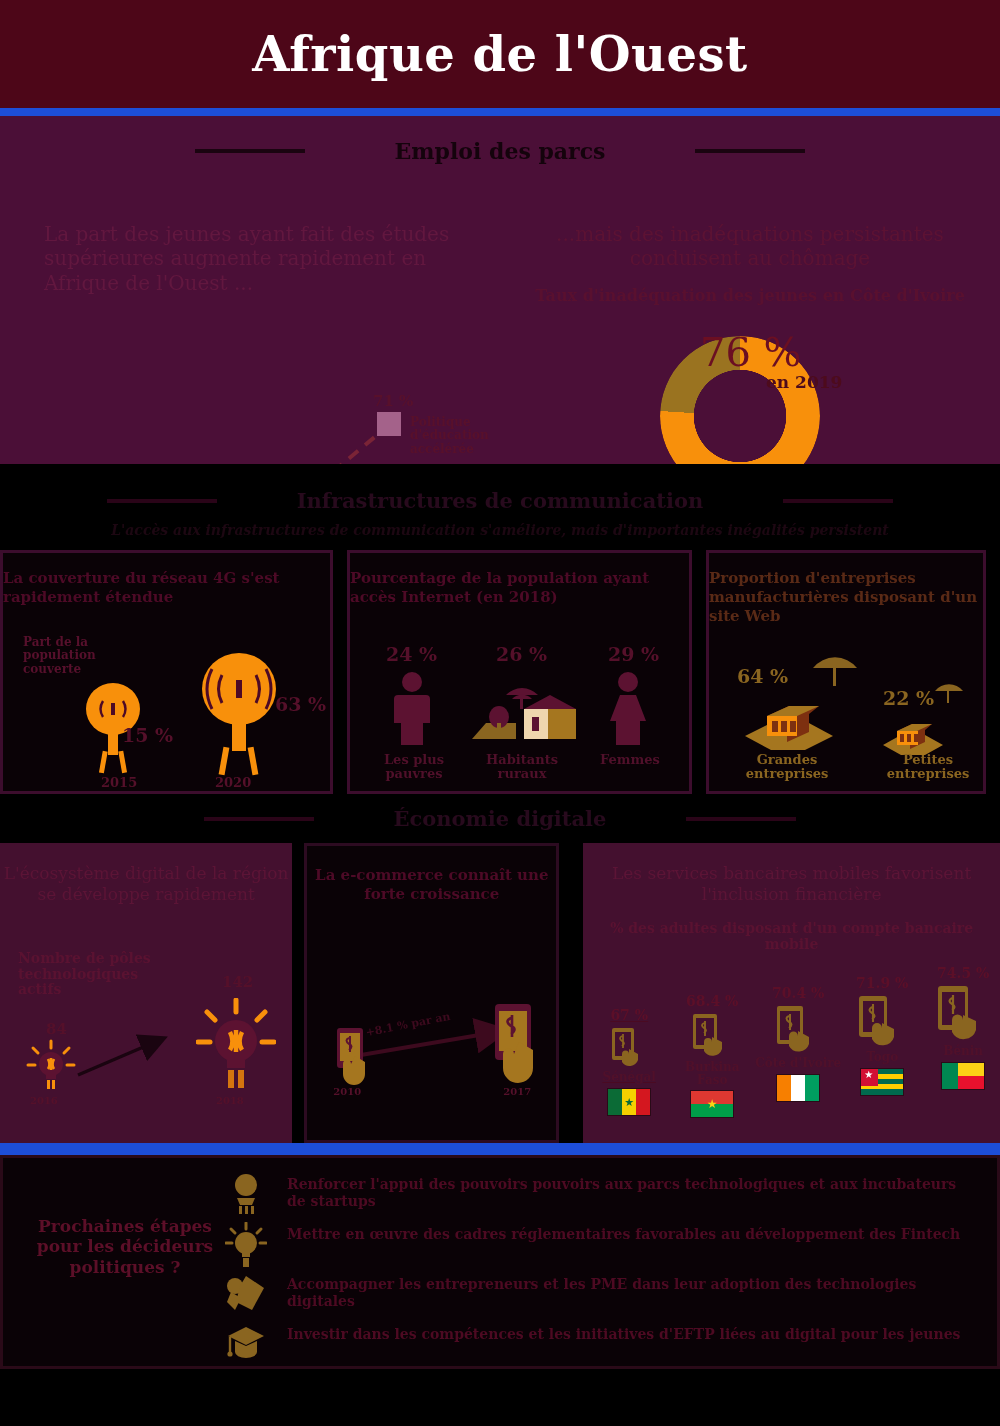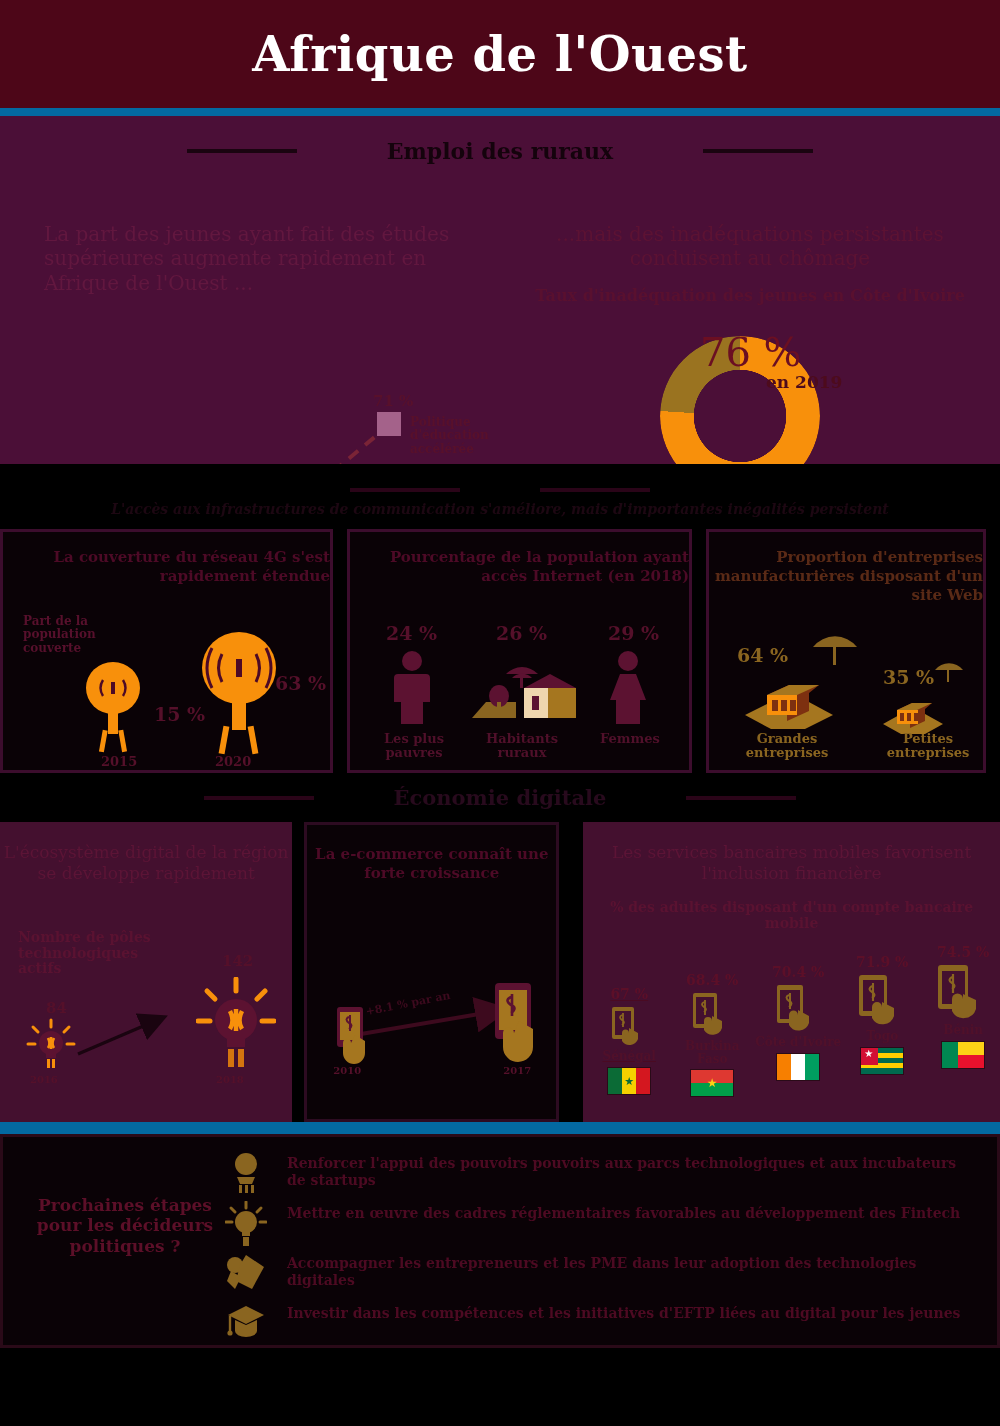--- a/index.html
+++ b/index.html
@@ -3,21 +3,21 @@
 <meta charset="utf-8">
 <style>
   * { box-sizing: border-box; margin: 0; padding: 0; }
   html, body { width: 1000px; height: 1426px; }
   body {
     font-family: "DejaVu Serif", "Liberation Serif", serif;
     background: #000000;
     color: #4a0a22;
     overflow: hidden;
   }
-  .page { position: relative; width: 1000px; height: 1194px; background: #0369a1; }
+  .page { position: relative; width: 1000px; height: 1194px; background: #1d4ed8; }
 
   
   .header {
     height: 108px; background: #4d0618;
     display: flex; align-items: center; justify-content: center;
   }
   .header h1 {
     color: #ffffff; font-size: 48px; font-weight: bold;
     letter-spacing: 0.5px; font-family: "DejaVu Serif", "Liberation Serif", serif;
   }
@@ -88,21 +88,21 @@
   }
   .panels { display: flex; gap: 14px; padding: 12px 0 0 0; }
   .panel {
     background: #0a0206; border: 3px solid #3c0d2d; position: relative;
     height: 244px;
   }
   .p1 { width: 333px; margin-left: 0; }
   .p2 { width: 345px; }
   .p3 { width: 280px; }
   .p-title {
-    text-align: right; font-size: 15px; font-weight: bold; line-height: 1.25;
+    text-align: left; font-size: 15px; font-weight: bold; line-height: 1.25;
     color: #4d0a26; padding-top: 16px;
   }
   .p-title.ochre { color: #3f1c16; }
 
   .p-note { position: absolute; font-size: 12px; font-weight: bold; line-height: 1.12; color: #57102c; }
   .p-pct  { position: absolute; font-size: 19px; font-weight: bold; color: #55102a; }
   .p-yr   { position: absolute; font-size: 13px; font-weight: bold; color: #55102a; }
   .p-cap  { position: absolute; font-size: 13px; font-weight: bold; line-height: 1.1; text-align: center; color: #50102a; }
 
   .tower { position: absolute; }
@@ -163,21 +163,21 @@
 
 <div class="page">
 
   <div class="header">
     <h1>Afrique de l'Ouest</h1>
   </div>
 
   <div class="sec-youth">
     <div class="sec-title-row">
       <div class="rule"></div>
-      <div class="sec-title">Emploi des ruraux</div>
+      <div class="sec-title">Emploi des parcs</div>
       <div class="rule"></div>
     </div>
 
     <div class="youth-cols">
       <div class="youth-left">
         <div class="lead-left">La part des jeunes ayant fait des études supérieures augmente rapidement en Afrique de l'Ouest ...</div>
 
         <div class="linechart">
           <svg width="500" height="348" style="position:absolute;left:0;top:0">
 
@@ -224,20 +224,21 @@
         </div>
         <div class="donut-value">76 %</div>
         <div class="donut-sub">en 2019</div>
       </div>
     </div>
   </div>
 
   <div class="sec-infra">
     <div class="infra-head">
       <div class="rule dark2"></div>
+      <div class="infra-title">Infrastructures de communication</div>
       <div class="rule dark2"></div>
     </div>
     <div class="infra-sub">L'accès aux infrastructures de communication s'améliore, mais d'importantes inégalités persistent</div>
 
     <div class="panels">
 
       <div class="panel p1">
         <div class="p-title">La couverture du réseau 4G s'est rapidement étendue</div>
         <span class="p-note" style="left:20px;top:83px;width:96px;">Part de la population couverte</span>
 
@@ -245,21 +246,21 @@
           <svg width="64" height="94" viewBox="0 0 64 94">
             <ellipse cx="32" cy="28" rx="27" ry="26" fill="#f8900b"></ellipse>
             <path d="M22 20 q-5 8 0 16" stroke="#4d0a26" stroke-width="2.4" fill="none"></path>
             <path d="M42 20 q5 8 0 16" stroke="#4d0a26" stroke-width="2.4" fill="none"></path>
             <rect x="30" y="22" width="4" height="12" fill="#4d0a26"></rect>
             <rect x="27" y="52" width="10" height="22" fill="#f8900b"></rect>
             <rect x="20" y="70" width="5" height="22" fill="#f8900b" transform="rotate(10 22 80)"></rect>
             <rect x="39" y="70" width="5" height="22" fill="#f8900b" transform="rotate(-10 41 80)"></rect>
           </svg>
         </div>
-        <span class="p-pct" style="left:151px;top:171px;">15 %</span>
+        <span class="p-pct" style="left:119px;top:171px;">15 %</span>
         <span class="p-yr" style="left:98px;top:222px;">2015</span>
 
         <div class="tower" style="left:192px;top:98px;width:88px;height:126px;">
           <svg width="88" height="126" viewBox="0 0 88 126">
             <ellipse cx="44" cy="38" rx="37" ry="36" fill="#f8900b"></ellipse>
             <path d="M27 24 q-7 14 0 28" stroke="#4d0a26" stroke-width="3" fill="none"></path>
             <path d="M61 24 q7 14 0 28" stroke="#4d0a26" stroke-width="3" fill="none"></path>
             <path d="M17 18 q-10 20 0 40" stroke="#4d0a26" stroke-width="3" fill="none"></path>
             <path d="M71 18 q10 20 0 40" stroke="#4d0a26" stroke-width="3" fill="none"></path>
             <rect x="41" y="29" width="6" height="18" fill="#4d0a26"></rect>
@@ -333,21 +334,21 @@
           </svg>
         </div>
         <span class="p-cap" style="left:18px;top:200px;width:120px;">Grandes entreprises</span>
 
         <div class="ic-wifi" style="left:222px;top:126px;">
           <svg width="36" height="28" viewBox="0 0 36 28">
             <path d="M4 12 a18 18 0 0 1 28 0 z" fill="#8a6520"></path>
             <rect x="16" y="11" width="2" height="13" fill="#8a6520"></rect>
           </svg>
         </div>
-        <span class="p-pct" style="left:174px;top:134px;">35 %</span>
+        <span class="p-pct" style="left:174px;top:134px;">22 %</span>
         <div class="ic-factory" style="left:172px;top:160px;">
           <svg width="64" height="44" viewBox="0 0 64 44">
             <path d="M2 32 l18 -10 h24 l18 10 l-18 10 h-24 z" fill="#a5761f"></path>
             <path d="M16 18 l15 -7 h20 l-7 6 v12 l-15 7 v-12 z" fill="#7d3010"></path>
             <path d="M16 18 h21 v14 l-21 0 z" fill="#f8900b"></path>
             <path d="M16 18 l15 -7 h20 l-15 7 z" fill="#a5761f"></path>
             <rect x="19" y="21" width="4" height="8" fill="#7d3010"></rect>
             <rect x="26" y="21" width="4" height="8" fill="#7d3010"></rect>
             <rect x="33" y="21" width="4" height="8" fill="#7d3010"></rect>
           </svg>

